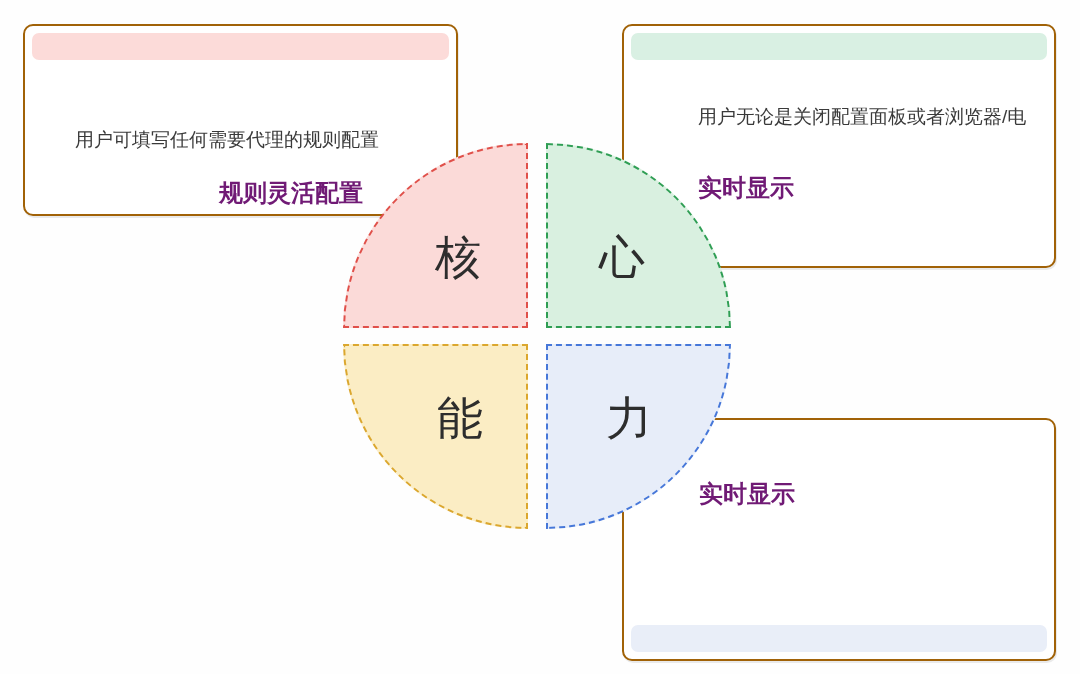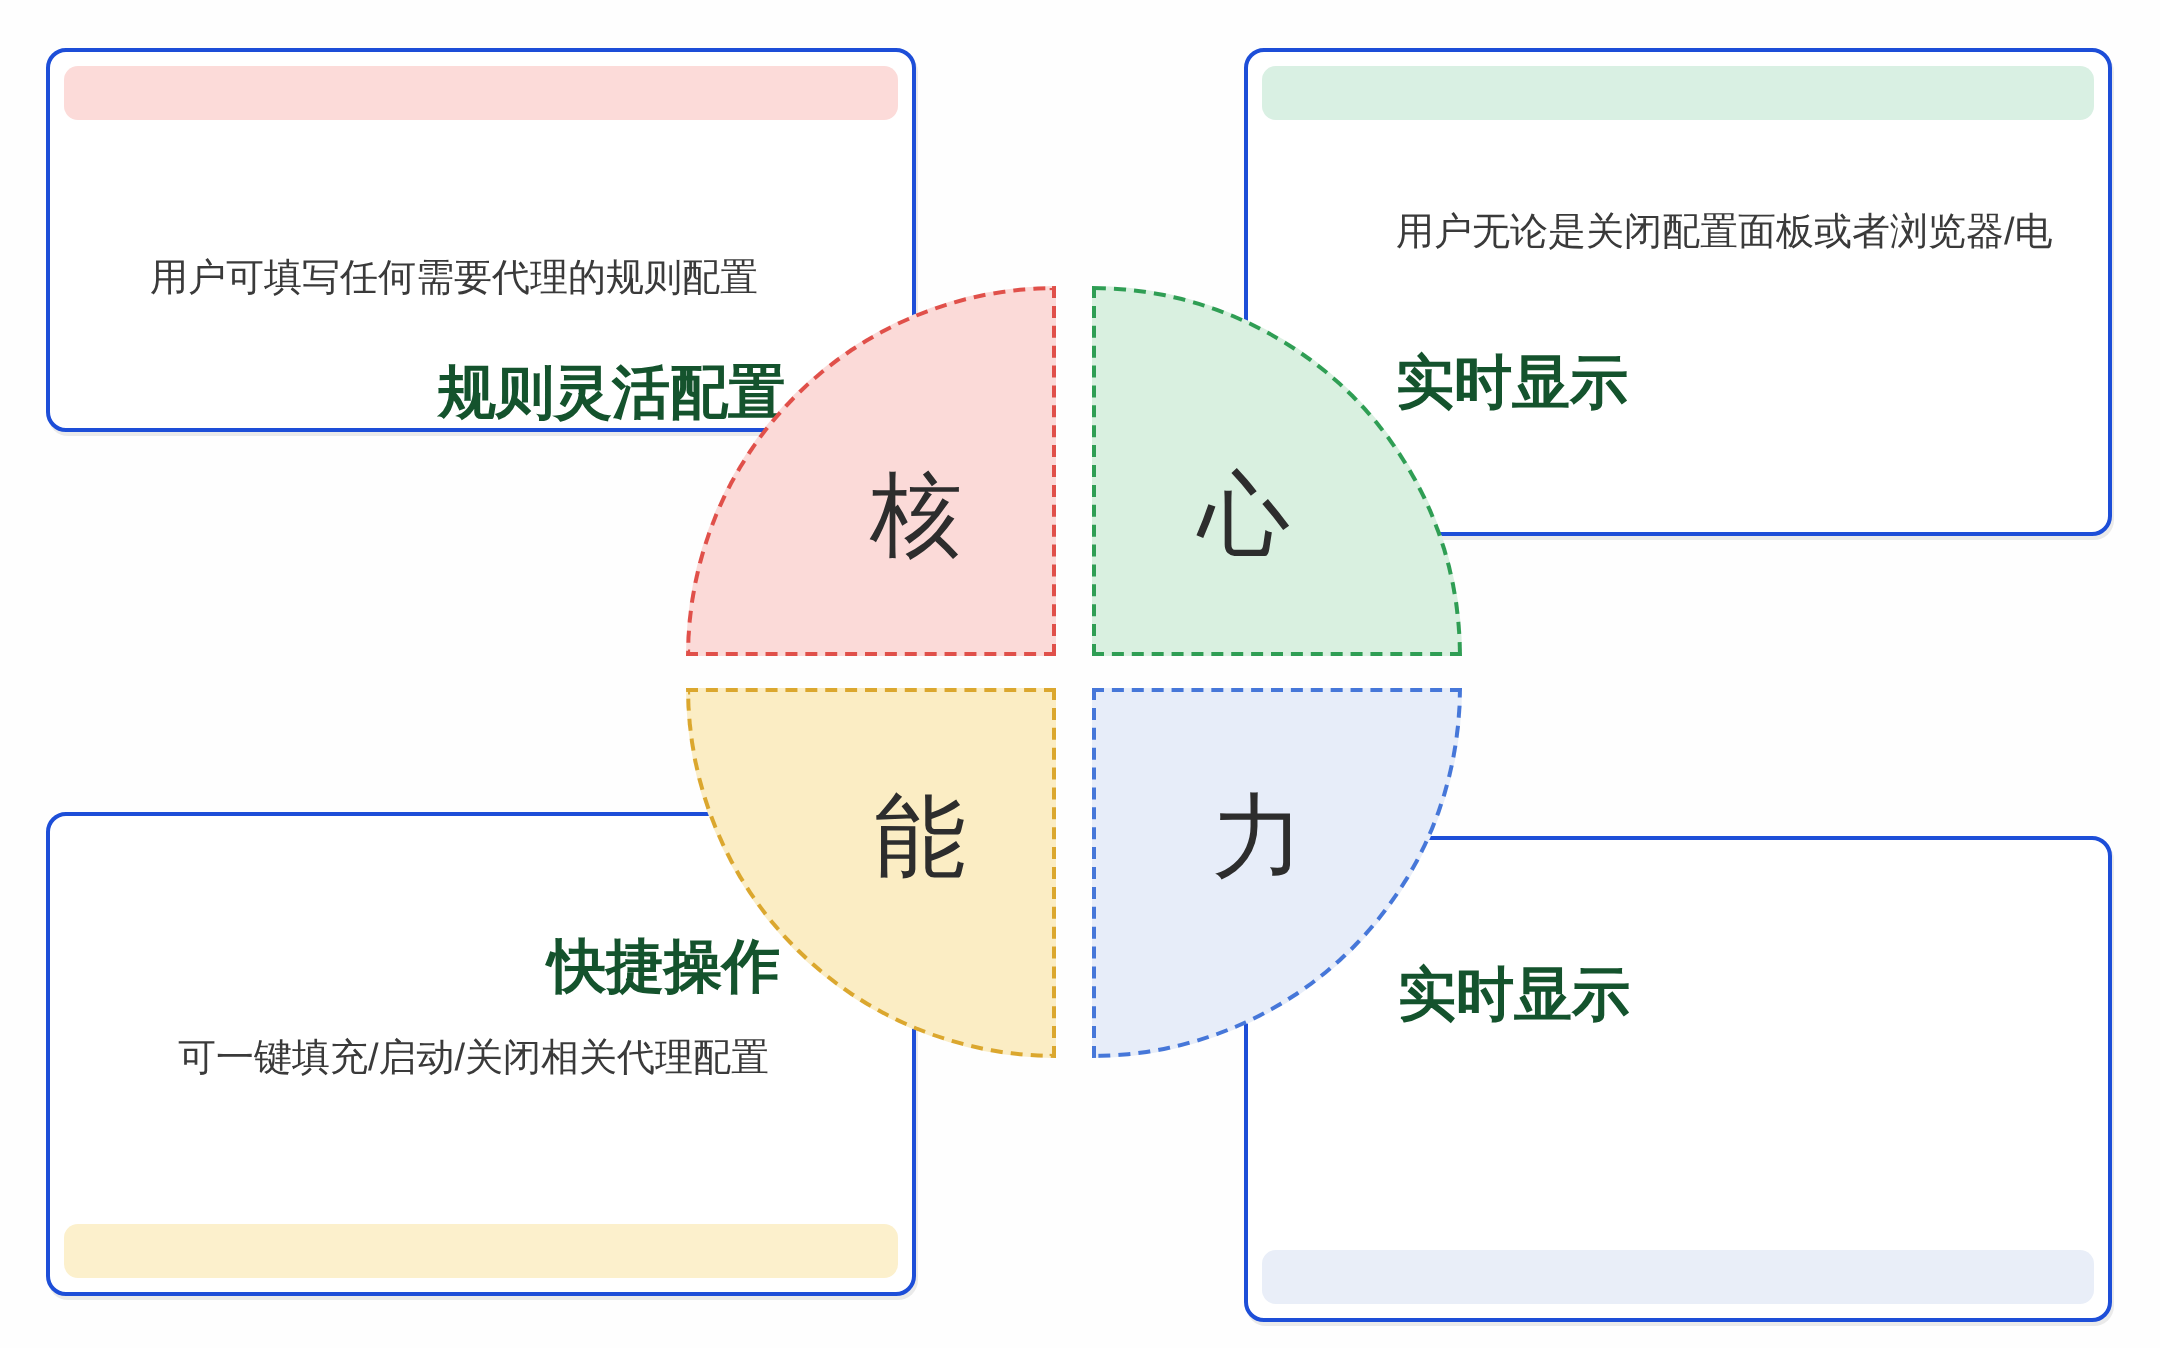--- a/index.html
+++ b/index.html
@@ -4,40 +4,40 @@
 <style>
   html,body{margin:0;padding:0;background:#fefefe;}
   .canvas{
     position:relative;width:1080px;height:674px;overflow:hidden;
     background:#fefefe;
     font-family:"Liberation Sans","DejaVu Sans",sans-serif;
     color:#333;
   }
   .card{
     position:absolute;background:#ffffff;
-    border:2px solid #1d4ed8;border-radius:10px;
+    border:2px solid #a16207;border-radius:10px;
     box-shadow:1px 2px 0 rgba(0,0,0,0.08);
     box-sizing:border-box;
     text-decoration:underline;
   }
   .card-tl{left:23px;top:24px;width:435px;height:192px;}
   .card-tr{left:622px;top:24px;width:434px;height:244px;}
   .card-bl{left:23px;top:406px;width:435px;height:242px;}
   .card-br{left:622px;top:418px;width:434px;height:243px;}
   .accent-bar{
     position:absolute;left:7px;right:7px;height:27px;border-radius:7px;
   }
   .accent-bar.at-top{top:7px;}
   .accent-bar.at-bottom{bottom:7px;}
   .card-body{
     position:absolute;font-size:19px;line-height:25px;color:#3a3a3a;
     white-space:nowrap;letter-spacing:0;
   }
   .card-title{
-    position:absolute;font-size:29px;font-weight:bold;color:#14532d;
+    position:absolute;font-size:24px;font-weight:bold;color:#701a75;
     white-space:nowrap;
   }
   
   .card-tl .card-body{left:50px;top:101px;}
   .card-tl .card-title{left:194px;top:151px;}
   .card-tr .card-body{left:74px;top:78px;}
   .card-tr .card-title{left:74px;top:146px;}
   .card-bl .card-title{left:249px;top:56px;}
   .card-bl .card-body{left:64px;top:109px;}
   .card-br .card-title{left:75px;top:58px;}
@@ -72,25 +72,20 @@
   </div>
 
   <div class="card card-tr">
     <div class="accent-bar at-top" style="background-color: rgb(217, 240, 227);"></div>
     <div class="card-body">
       <div>用户无论是关闭配置面板或者浏览器/电</div>
     </div>
     <div class="card-title">实时显示</div>
   </div>
 
-  <div class="card card-bl">
-    <div class="card-title">快捷操作</div>
-    <div class="card-body">可一键填充/启动/关闭相关代理配置</div>
-    <div class="accent-bar at-bottom" style="background-color: rgb(252, 240, 204);"></div>
-  </div>
 
   <div class="card card-br">
     <div class="card-title">实时显示</div>
     <div class="accent-bar at-bottom" style="background-color: rgb(233, 238, 248);"></div>
   </div>
 
   <div class="quad quad-tl" style="background-color: rgb(251, 218, 216); border-color: rgb(224, 80, 74);"></div>
   <div class="quad quad-tr" style="background-color: rgb(217, 240, 224); border-color: rgb(47, 158, 84);"></div>
   <div class="quad quad-bl" style="background-color: rgb(251, 237, 196); border-color: rgb(219, 167, 46);"></div>
   <div class="quad quad-br" style="background-color: rgb(231, 237, 249); border-color: rgb(70, 119, 217);"></div>

